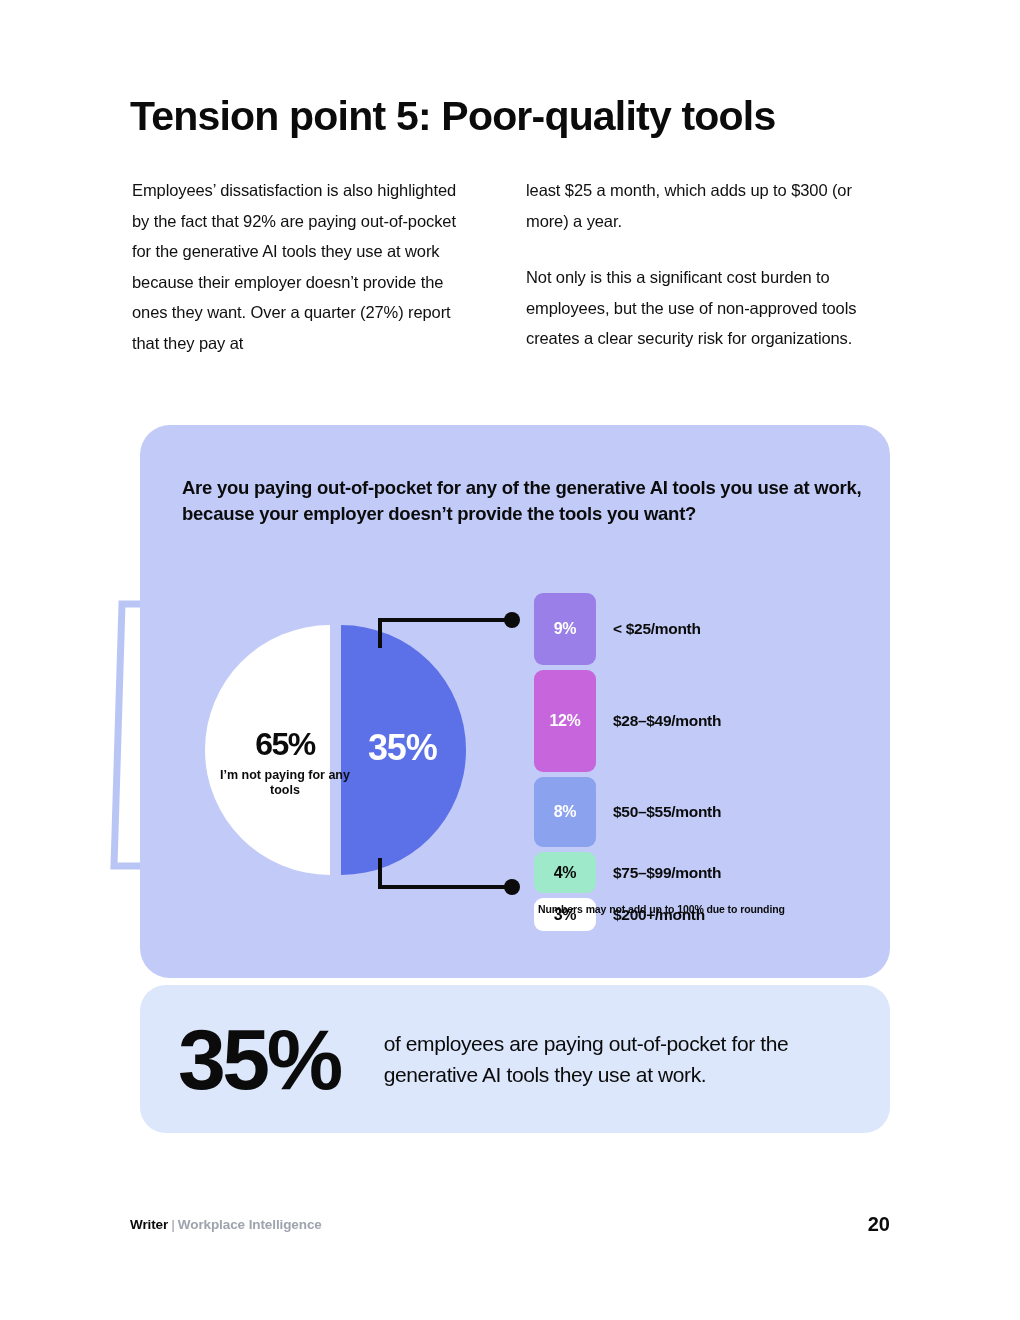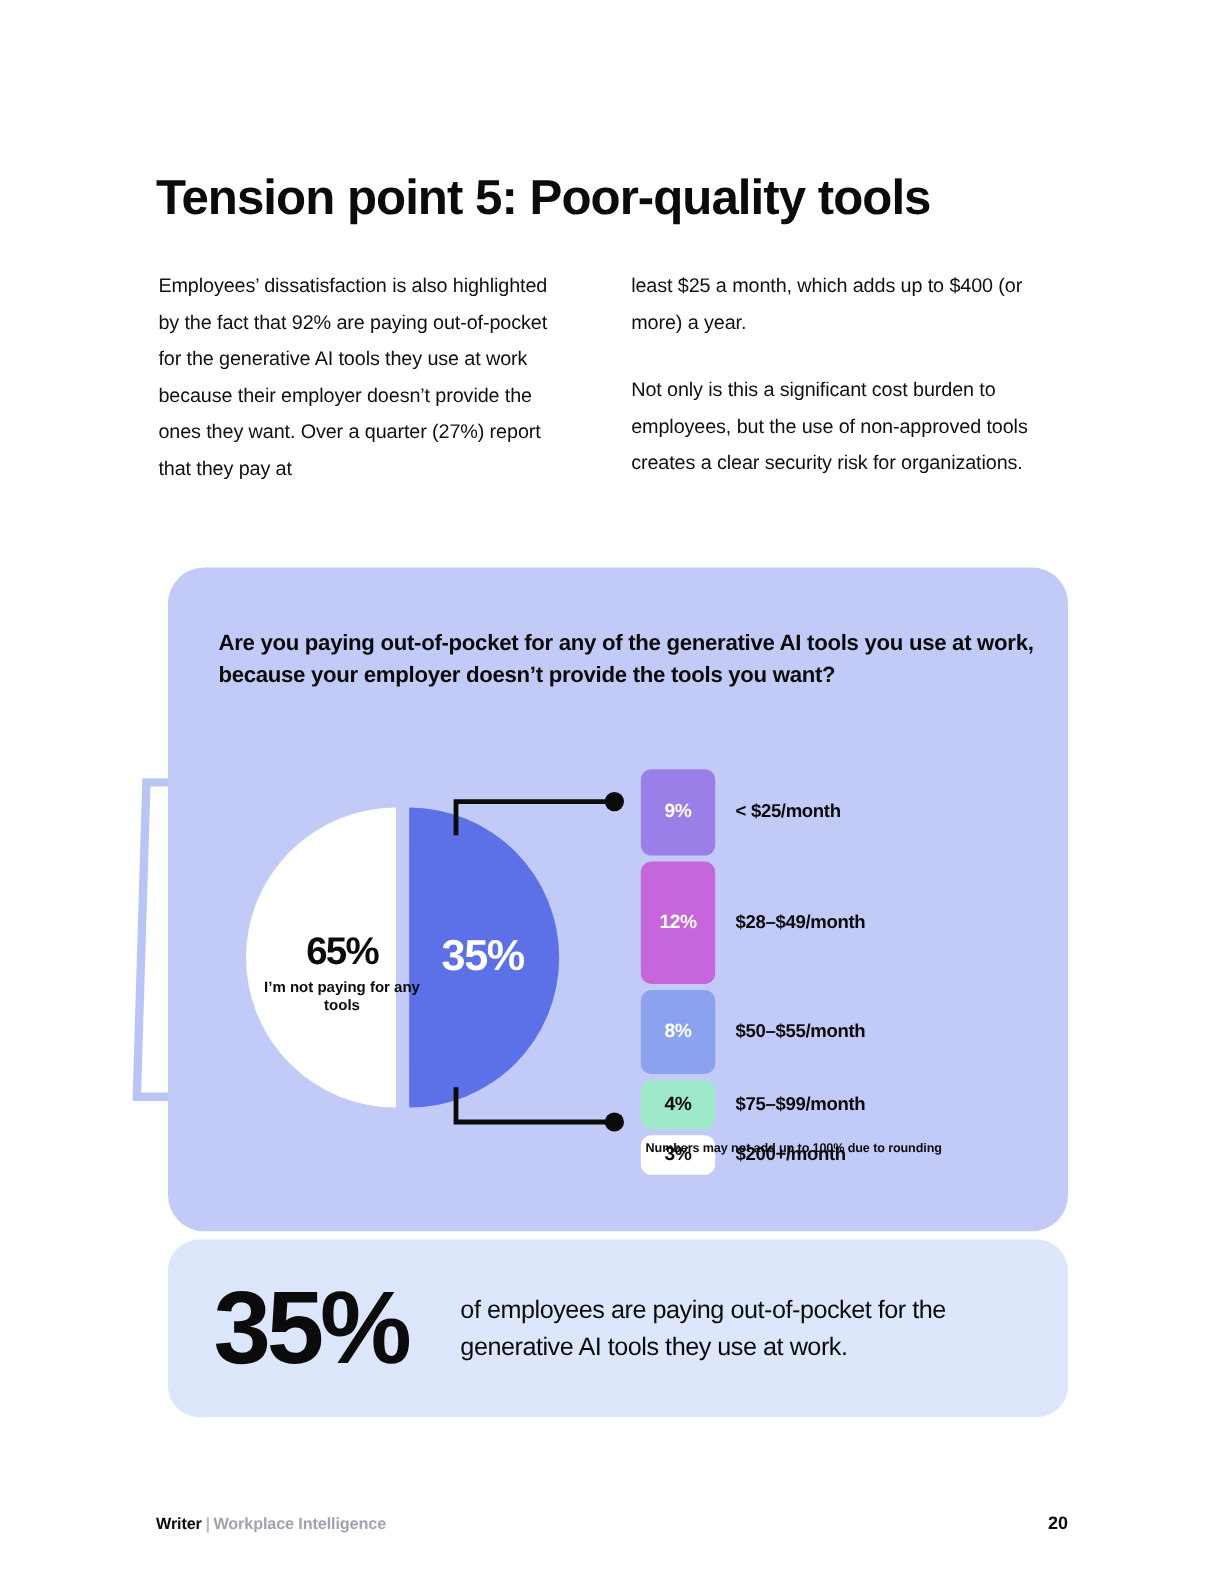--- a/index.html
+++ b/index.html
@@ -8,21 +8,20 @@
     height: 1320px;
     background: #ffffff;
     font-family: "Liberation Sans", sans-serif;
     overflow: hidden;
   }
   .page {
     position: relative;
     width: 1020px;
     height: 1160px;
     background: #ffffff;
-    margin-top: 48px;
   }
 
   
   .page-title {
     position: absolute;
     left: 130px;
     top: 93px;
     font-size: 41px;
     font-weight: 700;
     letter-spacing: -0.8px;
@@ -220,38 +219,38 @@
   }
   .footer-brand {
     font-size: 13.5px;
     font-weight: 700;
     color: #0b0b0b;
     letter-spacing: -0.1px;
   }
   .footer-brand .sep { color: #b9bcc4; font-weight: 700; margin: 0 3px; }
   .footer-brand .sub { color: #9ea3ad; font-weight: 700; }
   .footer-page {
-    font-size: 15px;
+    font-size: 20px;
     font-weight: 800;
     color: #0b0b0b;
   }
 </style>
 </head>
 <body>
 
 <div class="page">
 
   <h1 class="page-title">Tension point 5: Poor-quality tools</h1>
 
   <div class="intro">
     <div class="intro-col">
       <p>Employees’ dissatisfaction is also highlighted by the fact that 92% are paying out-of-pocket for the generative AI tools they use at work because their employer doesn’t provide the ones they want. Over a quarter (27%) report that they pay at</p>
     </div>
     <div class="intro-col">
-      <p>least $25 a month, which adds up to $400 (or more) a year.</p>
+      <p>least $25 a month, which adds up to $300 (or more) a year.</p>
       <p>Not only is this a significant cost burden to employees, but the use of non-approved tools creates a clear security risk for organizations.</p>
     </div>
   </div>
 
   <svg class="bracket" viewBox="0 0 46 270">
     <path d="M44 4 H14 L6 266 H40" fill="none" stroke="#b9c6f5" stroke-width="7" stroke-linecap="square"></path>
   </svg>
 
   <div class="chart-card">
 

